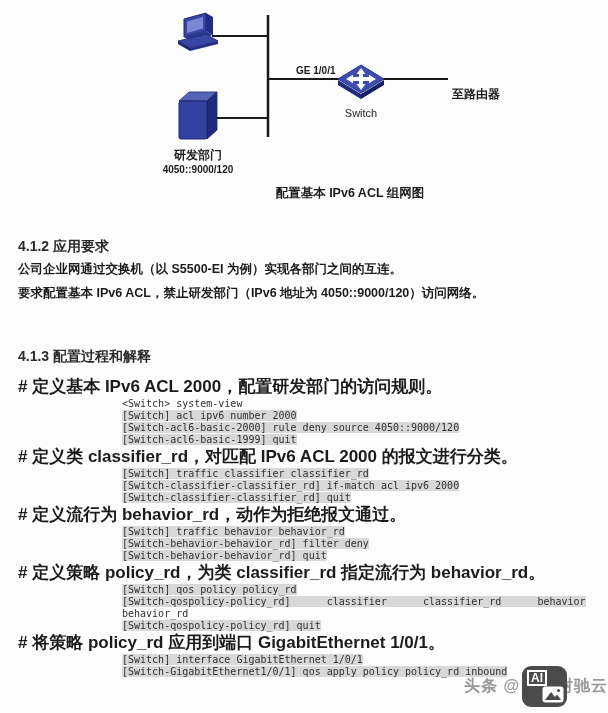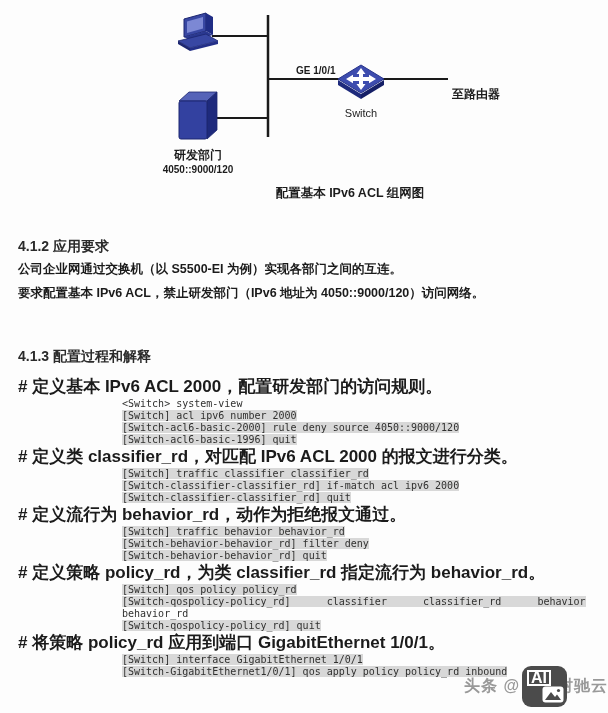--- a/index.html
+++ b/index.html
@@ -31,21 +31,21 @@
   .cl{height:12px;line-height:12px;}
   .cl .t{font-family:"DejaVu Sans Mono","Liberation Mono",monospace;font-size:10px;white-space:pre;color:#30302f;}
   .cl .hl{background:#d8d8d8;}
   
   .watermark{position:absolute;top:663px;right:0;height:46px;display:flex;align-items:center;
              font-size:16px;font-weight:700;color:#999999;margin-left:40px;}
   .wm-text{white-space:nowrap;letter-spacing:1px;}
   .wm-badge{position:relative;width:45px;height:41px;background:#4b4b4b;border-radius:9px;
             margin:0 -8px 0 2px;z-index:2;flex:none;}
   .wm-ai{position:absolute;top:4px;left:5px;border:2px solid #ffffff;color:#ffffff;
-         font-size:16px;line-height:12px;padding:0 2px;font-weight:700;
+         font-size:12px;line-height:12px;padding:0 2px;font-weight:700;
          font-family:"Liberation Sans",sans-serif;}
   .wm-pic{position:absolute;right:3px;bottom:4px;}
   .wm-suffix{z-index:1;margin-left:-2px;}
 </style>
 </head>
 <body>
 
 <div class="page">
 
   <div class="diagram">
@@ -104,21 +104,21 @@
   <h2 class="sec-heading h-proc">4.1.3 配置过程和解释</h2>
 
   <div class="steps">
 
     <div class="step">
       <div class="comment"># 定义基本 IPv6 ACL 2000，配置研发部门的访问规则。</div>
       <div class="code">
         <div class="cl"><span class="t">&lt;Switch&gt; system-view</span></div>
         <div class="cl"><span class="t hl">[Switch] acl ipv6 number 2000</span></div>
         <div class="cl"><span class="t hl">[Switch-acl6-basic-2000] rule deny source 4050::9000/120</span></div>
-        <div class="cl"><span class="t hl">[Switch-acl6-basic-1996] quit</span></div>
+        <div class="cl"><span class="t hl">[Switch-acl6-basic-1999] quit</span></div>
       </div>
     </div>
 
     <div class="step">
       <div class="comment"># 定义类 classifier_rd，对匹配 IPv6 ACL 2000 的报文进行分类。</div>
       <div class="code">
         <div class="cl"><span class="t hl">[Switch] traffic classifier classifier_rd</span></div>
         <div class="cl"><span class="t hl">[Switch-classifier-classifier_rd] if-match acl ipv6 2000</span></div>
         <div class="cl"><span class="t hl">[Switch-classifier-classifier_rd] quit</span></div>
       </div>

